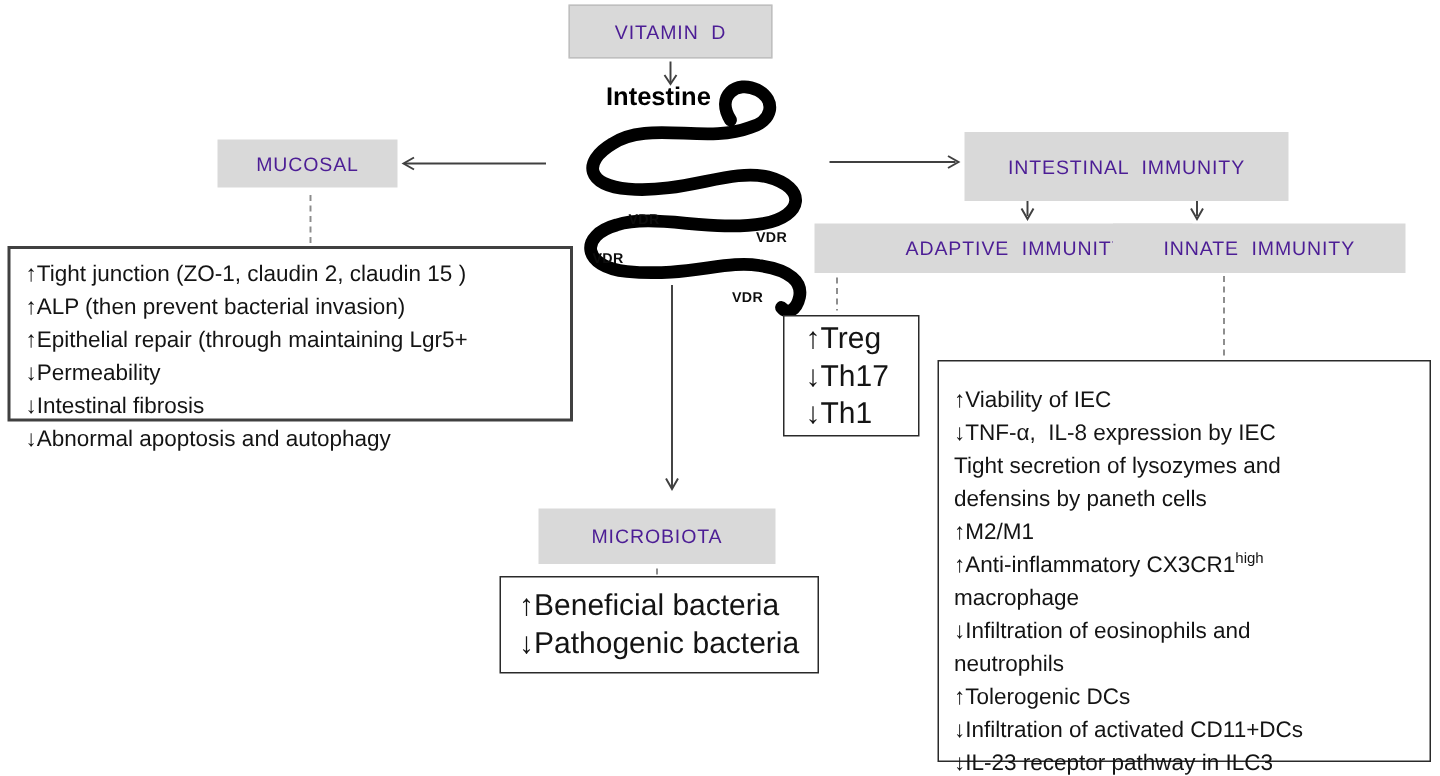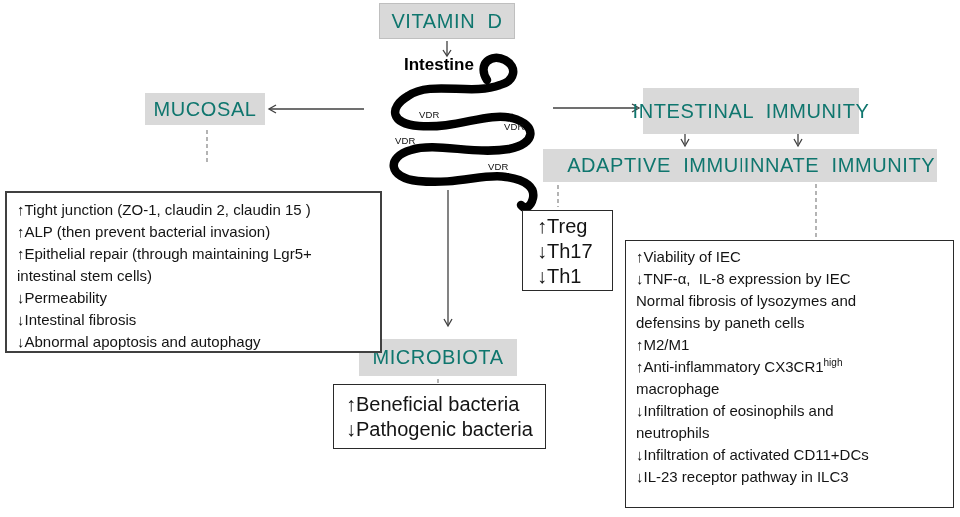--- a/index.html
+++ b/index.html
@@ -3,37 +3,38 @@
 <meta charset="utf-8">
 <style>
   html,body{margin:0;padding:0;background:#fff;}
   .canvas{
     position:relative;width:960px;height:517px;background:#ffffff;overflow:hidden;
     font-family:"Liberation Sans","DejaVu Sans",sans-serif;color:#1a1a1a;
   }
   .layer{position:absolute;left:0;top:0;width:960px;height:517px;pointer-events:none;}
   .node{
     position:absolute;background:#d9d9d9;display:flex;align-items:center;justify-content:center;
-    font-size:20px;letter-spacing:.6px;color:#0f766e;white-space:pre;
+    font-size:13px;letter-spacing:.6px;color:#4c1d95;white-space:pre;
   }
   .node.bordered{border:1px solid #bfbfbf;}
   .effects-box{
     position:absolute;background:#ffffff;border:2px solid #404040;box-sizing:border-box;
     font-size:15px;line-height:22px;color:#141414;
   }
   .effects-box.thin{border-width:1.5px;border-color:#2a2a2a;}
   .effects-box .line{white-space:pre;}
   .big-font{font-size:20px;line-height:25px;}
   .intestine-label{
     position:absolute;font-weight:bold;font-size:17px;color:#000;white-space:pre;
   }
   .intestine-figure{position:absolute;left:375px;top:52px;width:175px;height:165px;}
   .vdr{
-    position:absolute;font-weight:normal;font-size:9.5px;color:#0d0d0d;letter-spacing:.2px;
+    position:absolute;font-weight:bold;font-size:9.5px;color:#0d0d0d;letter-spacing:.2px;
     line-height:10px;
+    margin-top:32px;
   }
   sup{font-size:10px;line-height:0;}
 </style>
 </head>
 <body>
 
 <div class="canvas">
 
   <svg class="layer" width="960" height="517" viewBox="0 0 960 517">
     <g stroke="#404040" stroke-width="1.3" fill="none">
@@ -94,46 +95,46 @@
     <span class="vdr" style="left:20px;top:84px;">VDR</span>
     <span class="vdr" style="left:113px;top:110px;">VDR</span>
   </div>
 
   <div class="node" style="left:145px;top:93px;width:120px;height:32px;">MUCOSAL</div>
   <div class="node" style="left:643px;top:88px;width:216px;height:46px;">INTESTINAL  IMMUNITY</div>
   <div class="node" style="left:543px;top:149px;width:236px;height:33px;padding-left:16px;">ADAPTIVE  IMMUNITY</div>
   <div class="node" style="left:742px;top:149px;width:195px;height:33px;">INNATE  IMMUNITY</div>
   <div class="node" style="left:359px;top:339px;width:158px;height:37px;">MICROBIOTA</div>
 
-  <div class="effects-box" style="left:5px;top:164px;width:377px;height:162px;padding:6px 10px;margin-top:27px;">
+  <div class="effects-box" style="left:5px;top:164px;width:377px;height:117px;padding:6px 10px;">
     <div class="line">↑Tight junction (ZO-1, claudin 2, claudin 15 )</div>
     <div class="line">↑ALP (then prevent bacterial invasion)</div>
     <div class="line">↑Epithelial repair (through maintaining Lgr5+</div>
-    <div class="line">intestinal stem cells)</div>
     <div class="line">↓Permeability</div>
     <div class="line">↓Intestinal fibrosis</div>
     <div class="line">↓Abnormal apoptosis and autophagy</div>
   </div>
 
   <div class="effects-box thin big-font" style="left:522px;top:210px;width:91px;height:81px;padding:3px 0 0 14px;">
     <div class="line">↑Treg</div>
     <div class="line">↓Th17</div>
     <div class="line">↓Th1</div>
   </div>
 
-  <div class="effects-box thin" style="left:625px;top:240px;width:329px;height:268px;padding:5px 10px;">
+  <div class="effects-box thin" style="left:625px;top:240px;width:329px;height:268px;padding:15px 10px;">
     <div class="line">↑Viability of IEC</div>
     <div class="line">↓TNF-α,  IL-8 expression by IEC</div>
-    <div class="line">Normal fibrosis of lysozymes and</div>
+    <div class="line">Tight secretion of lysozymes and</div>
     <div class="line">defensins by paneth cells</div>
     <div class="line">↑M2/M1</div>
     <div class="line"><span>↑Anti-inflammatory CX3CR1</span><sup>high</sup></div>
     <div class="line">macrophage</div>
     <div class="line">↓Infiltration of eosinophils and</div>
     <div class="line">neutrophils</div>
+    <div class="line">↑Tolerogenic DCs</div>
     <div class="line">↓Infiltration of activated CD11+DCs</div>
     <div class="line">↓IL-23 receptor pathway in ILC3</div>
   </div>
 
   <div class="effects-box thin big-font" style="left:333px;top:384px;width:213px;height:65px;padding:7px 0 0 12px;">
     <div class="line">↑Beneficial bacteria</div>
     <div class="line">↓Pathogenic bacteria</div>
   </div>
 
 </div>

